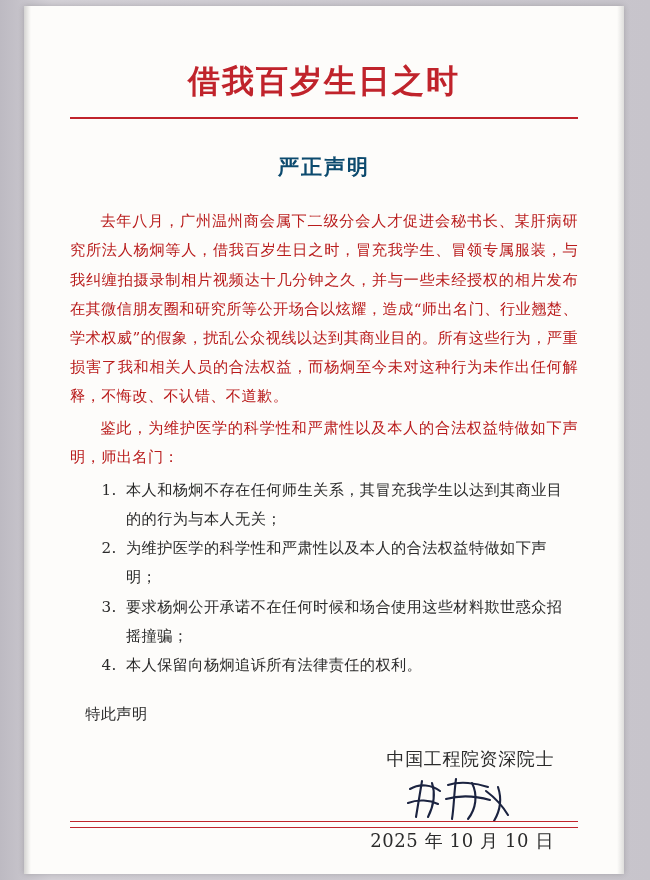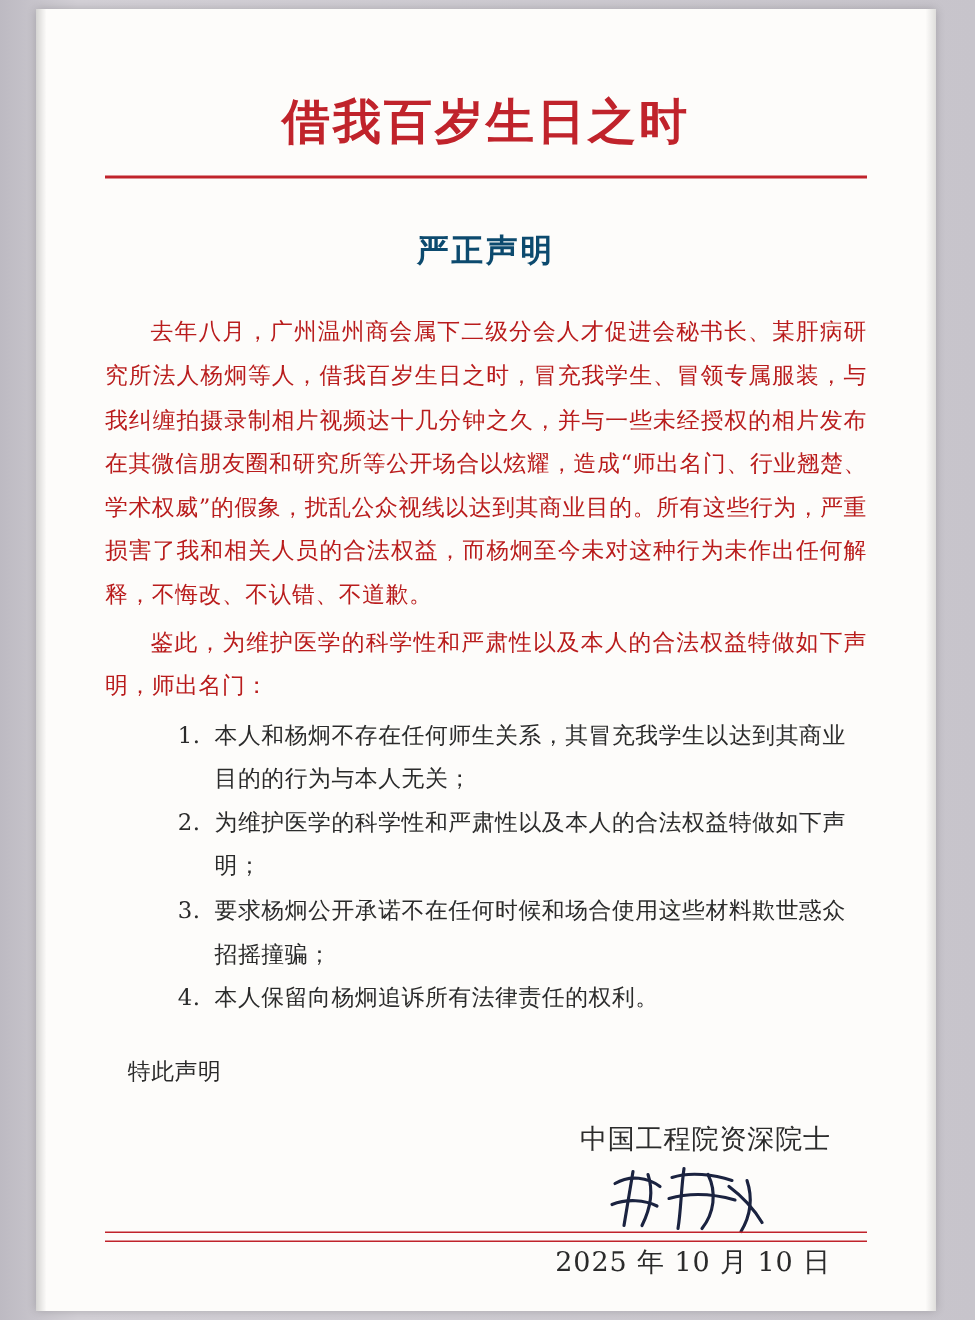--- a/index.html
+++ b/index.html
@@ -80,21 +80,20 @@
     padding-left: 52px;
     color: #2b2b2b;
     font-family: "DejaVu Serif", "Liberation Serif", serif;
     font-size: 15.2px;
     line-height: 1.92;
     letter-spacing: 0.4px;
   }
   ol.claims li {
     margin-bottom: 0;
     padding-left: 4px;
-    margin-left: 17px;
   }
   .closing {
     margin-top: 24px;
     text-indent: 1em;
     color: #2b2b2b;
     font-family: "DejaVu Serif", "Liberation Serif", serif;
     font-size: 15.2px;
     letter-spacing: 0.4px;
   }
   .signature-block {

